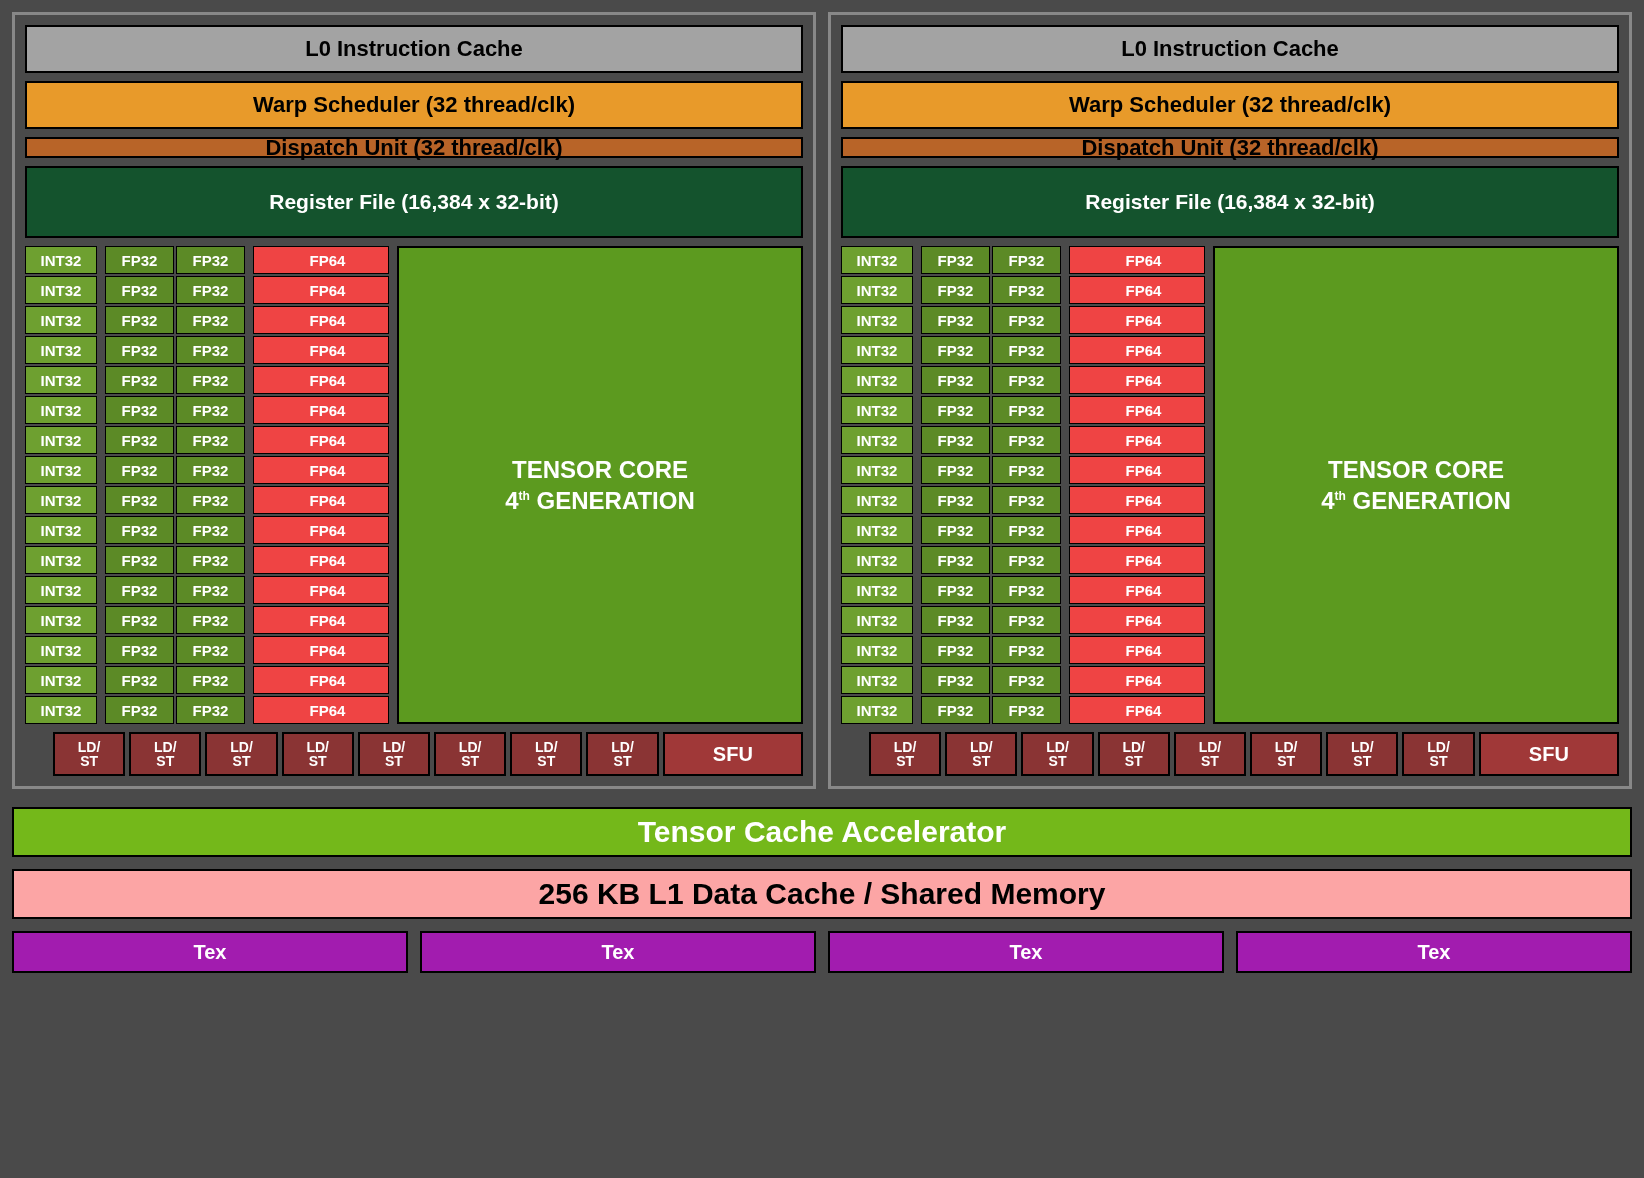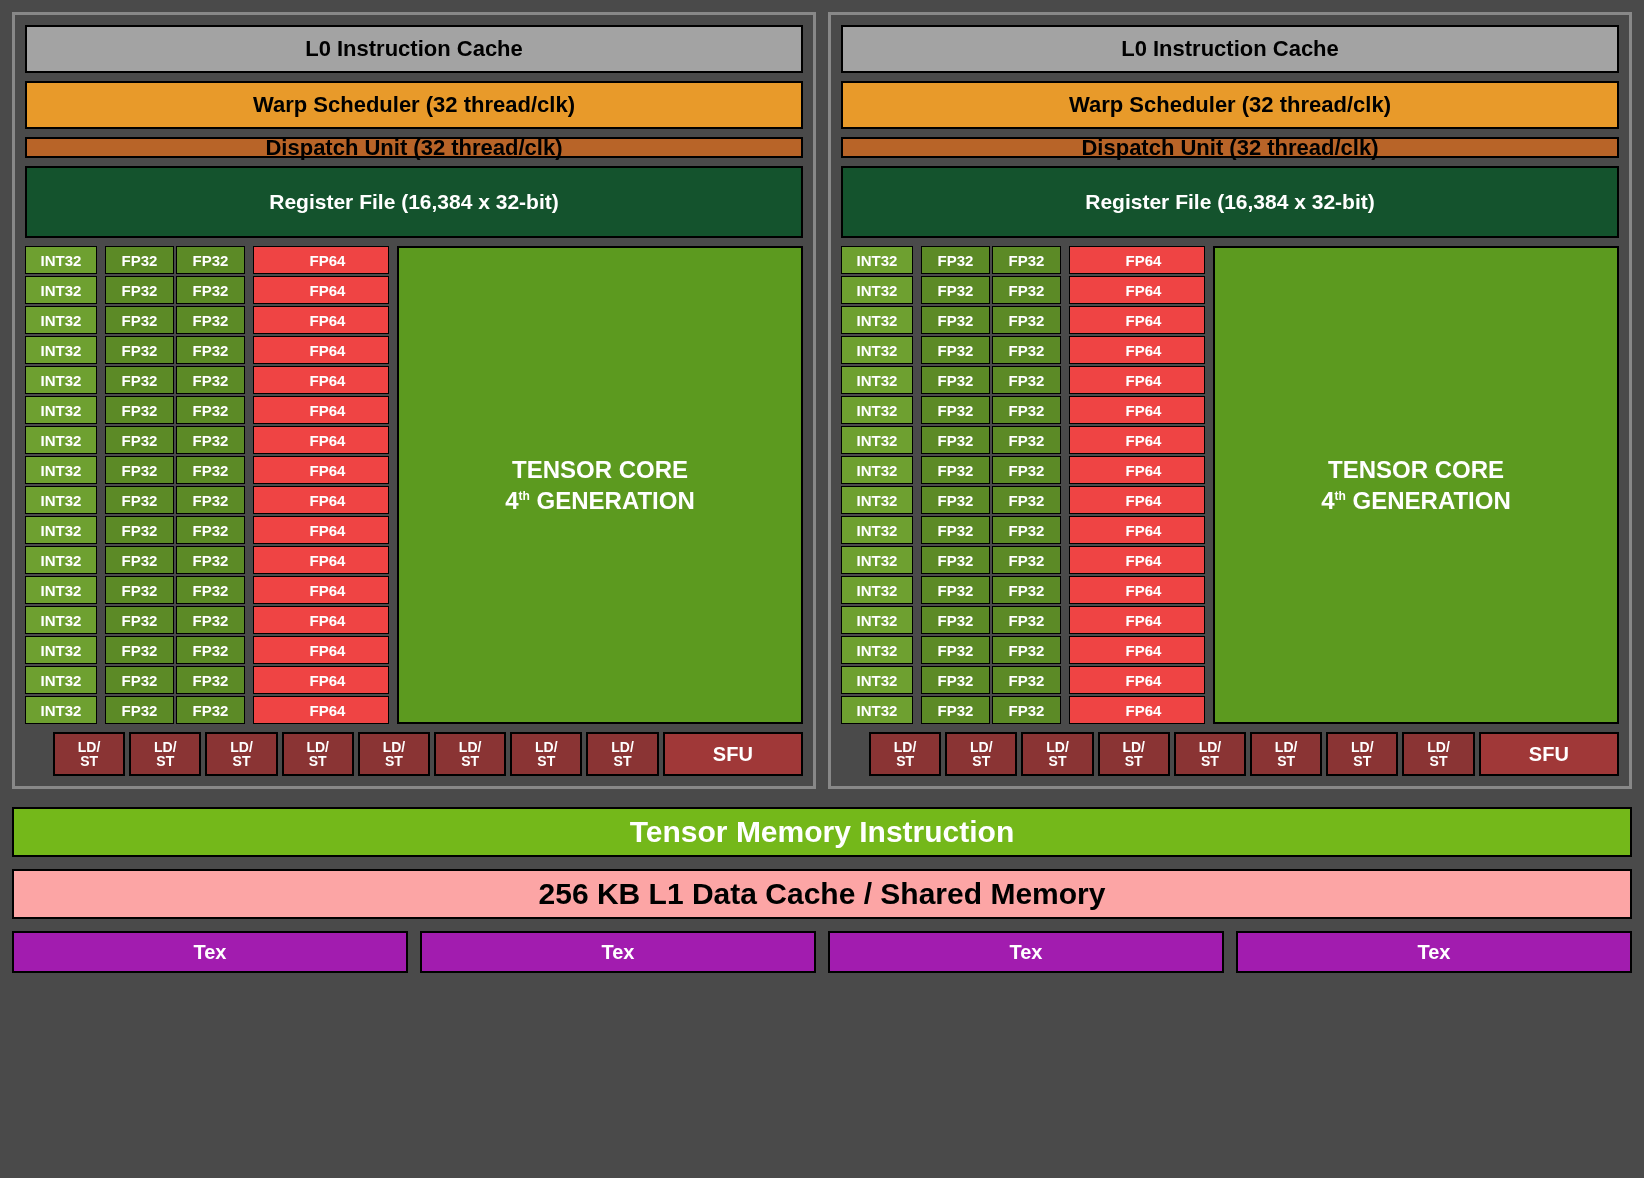--- a/index.html
+++ b/index.html
@@ -316,20 +316,20 @@
         <div class="ldst">LD/<br>ST</div>
         <div class="ldst">LD/<br>ST</div>
         <div class="ldst">LD/<br>ST</div>
         <div class="ldst">LD/<br>ST</div>
         <div class="ldst">LD/<br>ST</div>
         <div class="sfu">SFU</div>
       </div>
     </div>
   </div>
 
-<div class="bar tma wide-row">Tensor Memory Instruction</div>
+<div class="bar tma wide-row">Tensor Cache Accelerator</div>
 <div class="bar l1cache wide-row">256 KB L1 Data Cache / Shared Memory</div>
 <div class="tex-row" id="tex-row">
     <div class="tex">Tex</div>
     <div class="tex">Tex</div>
     <div class="tex">Tex</div>
     <div class="tex">Tex</div>
   </div>
 
 </body></html>

